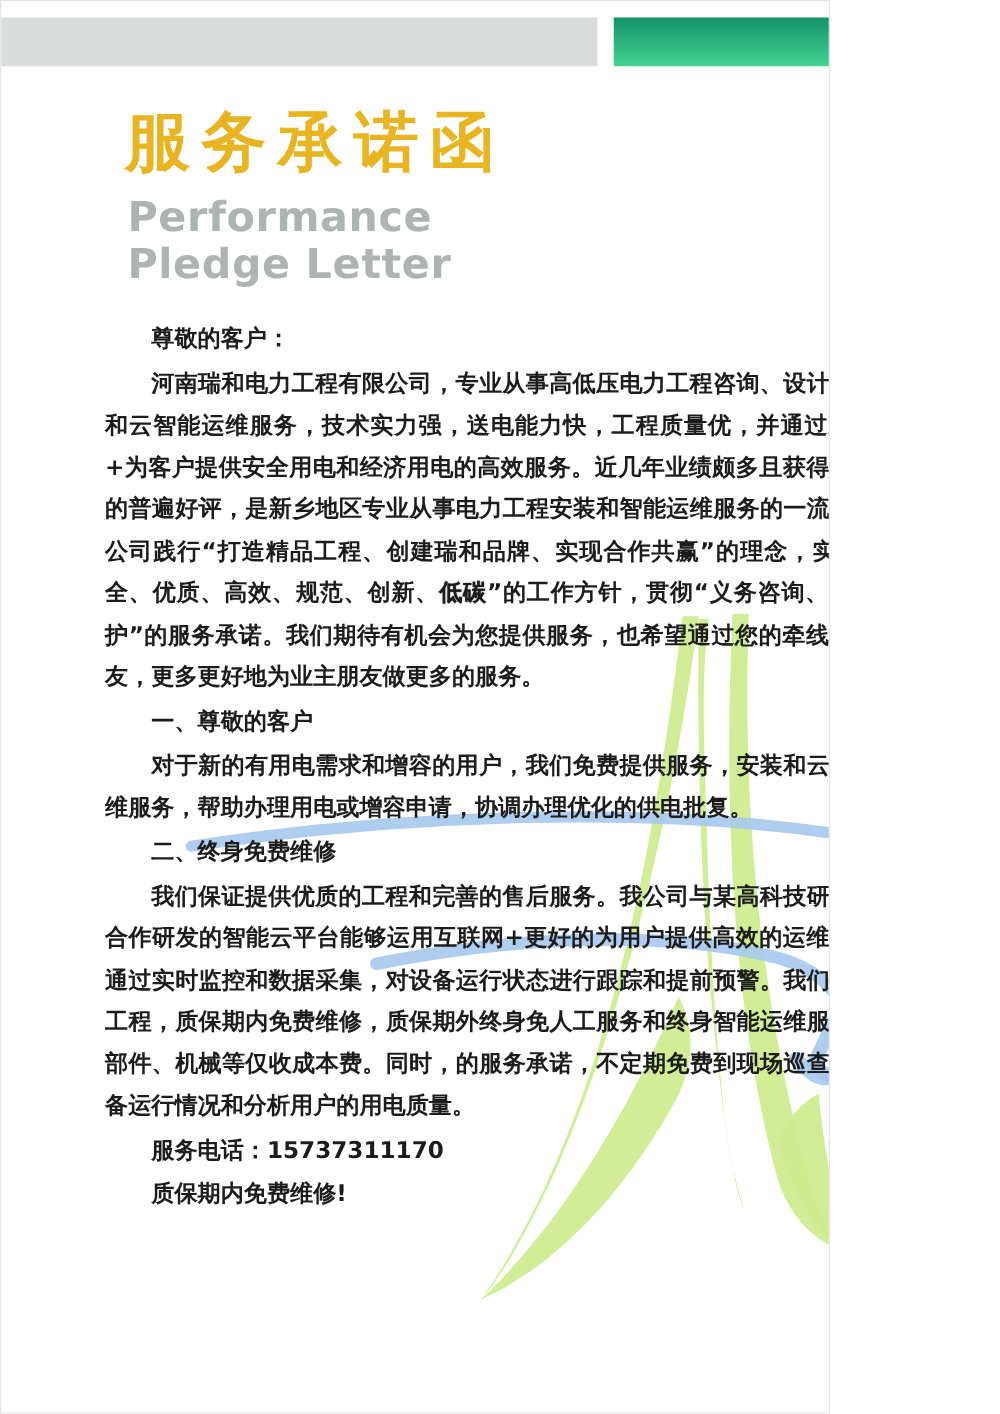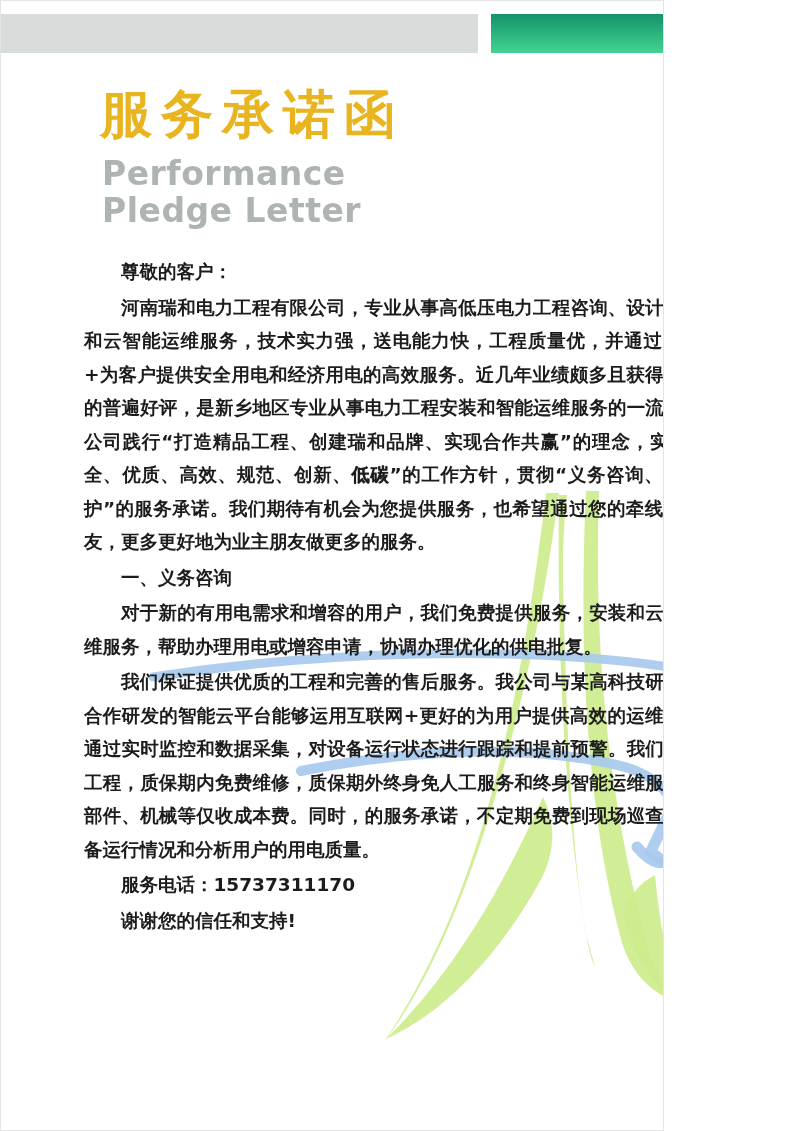--- a/index.html
+++ b/index.html
@@ -68,20 +68,21 @@
     </g>
   </svg>
 
   <h1 class="title">服务承诺函</h1>
   <div class="subtitle">Performance
 Pledge Letter</div>
 
   <div class="content">
     <p>尊敬的客户：</p>
     <p><span>河南瑞和电力工程有限公司，专业从事高低压电力工程咨询、设计、安装和云智能运维服务，技术实力强，送电能力快，工程质量优，并通过互联网+为客户提供安全用电和经济用电的高效服务。近几年业绩颇多且获得了用户的普遍好评，是新乡地区专业从事电力工程安装和智能运维服务的一流团队。公司践行“打造精品工程、创建瑞和品牌、实现合作共赢”的理念，实施“安全、优质、高效、规范、创新、</span><span class="em">低碳</span><span>”的工作方针，贯彻“义务咨询、终身维护”的服务承诺。我们期待有机会为您提供服务，也希望通过您的牵线广交朋友，更多更好地为业主朋友做更多的服务。</span></p>
-    <p>一、义务咨询</p>
+    <p>一、尊敬的客户</p>
     <p>对于新的有用电需求和增容的用户，我们免费提供服务，安装和云智能运维服务，帮助办理用电或增容申请，协调办理优化的供电批复。</p>
+    <p>二、终身免费维修</p>
     <p>我们保证提供优质的工程和完善的售后服务。我公司与某高科技研发公司合作研发的智能云平台能够运用互联网+更好的为用户提供高效的运维服务，通过实时监控和数据采集，对设备运行状态进行跟踪和提前预警。我们承揽的工程，质保期内免费维修，质保期外终身免人工服务和终身智能运维服务，零部件、机械等仅收成本费。同时，的服务承诺，不定期免费到现场巡查配电设备运行情况和分析用户的用电质量。</p>
     <p>服务电话：15737311170</p>
-    <p>谢谢您的信任和支持!</p>
+    <p>质保期内免费维修!</p>
   </div>
 
 </div>
 
 </body></html>

